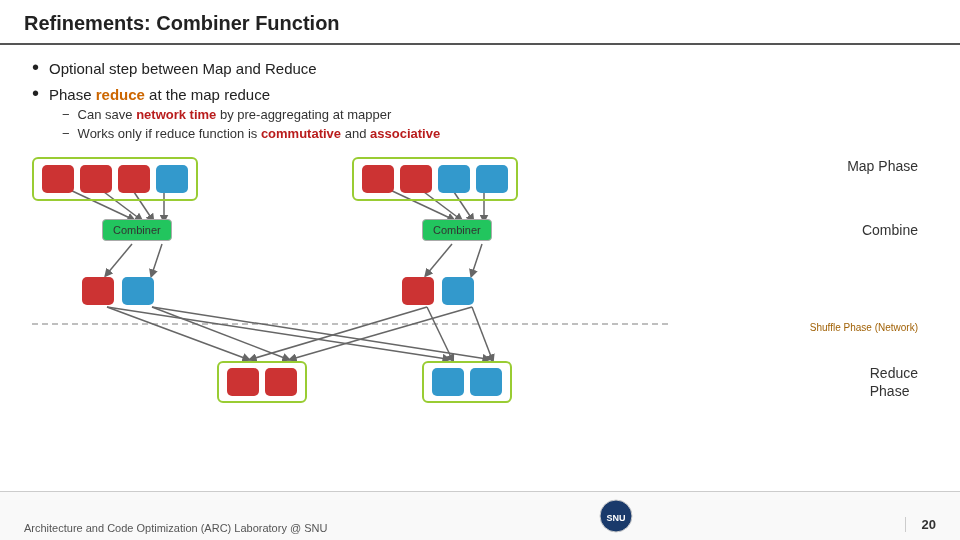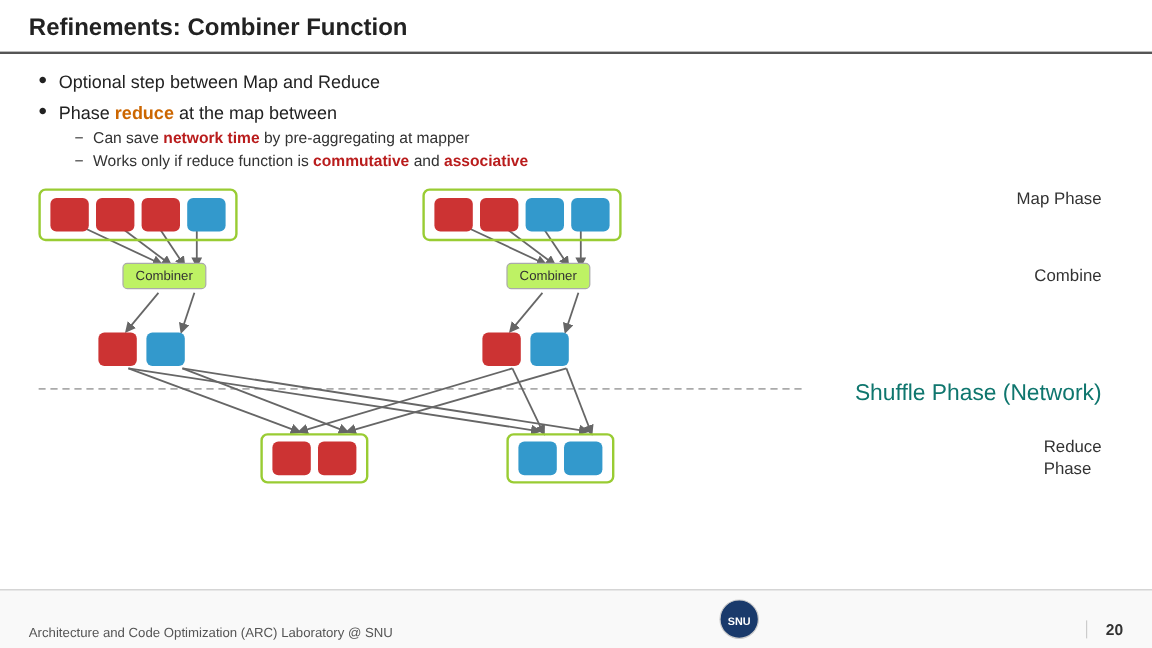--- a/index.html
+++ b/index.html
@@ -77,21 +77,21 @@
       width: fit-content;
     }
     .box {
       width: 32px;
       height: 28px;
       border-radius: 5px;
     }
     .box-red { background: #cc3333; }
     .box-blue { background: #3399cc; }
     .combiner-box {
-      background: #bef264;
+      background: #22c55e;
       border: 1px solid #aaa;
       border-radius: 4px;
       padding: 4px 10px;
       font-size: 11px;
       color: #333;
       text-align: center;
     }
     
     .diagram-svg {
       position: absolute;
@@ -100,22 +100,22 @@
       width: 780px;
       height: 260px;
       pointer-events: none;
     }
     .phase-label {
       font-size: 14px;
       color: #333;
       margin-top: 43px;
     }
     .phase-label-shuffle {
-      font-size: 19px;
-      color: #0f766e;
+      font-size: 10px;
+      color: #a16207;
     }
     .slide-footer {
       border-top: 1px solid #ccc;
       padding: 6px 24px;
       display: flex;
       align-items: center;
       justify-content: space-between;
       background: #f9f9f9;
     }
     .footer-text {
@@ -152,21 +152,21 @@
   <div class="slide-body">
 
     <div class="bullet-main">
       <span class="bullet-dot">•</span>
       <span>Optional step between Map and Reduce</span>
     </div>
 
     <div class="bullet-main" style="margin-bottom:4px;">
       <span class="bullet-dot">•</span>
       <span>
-        <span>Phase </span><span class="highlight-orange">reduce</span><span> at the map between</span>
+        <span>Phase </span><span class="highlight-orange">reduce</span><span> at the map reduce</span>
       </span>
     </div>
 
     <div class="sub-bullet">
       <span class="sub-dash">−</span>
       <span>Can save <span class="highlight-blue">network time</span> by pre-aggregating at mapper</span>
     </div>
 
     <div class="sub-bullet">
       <span class="sub-dash">−</span>

